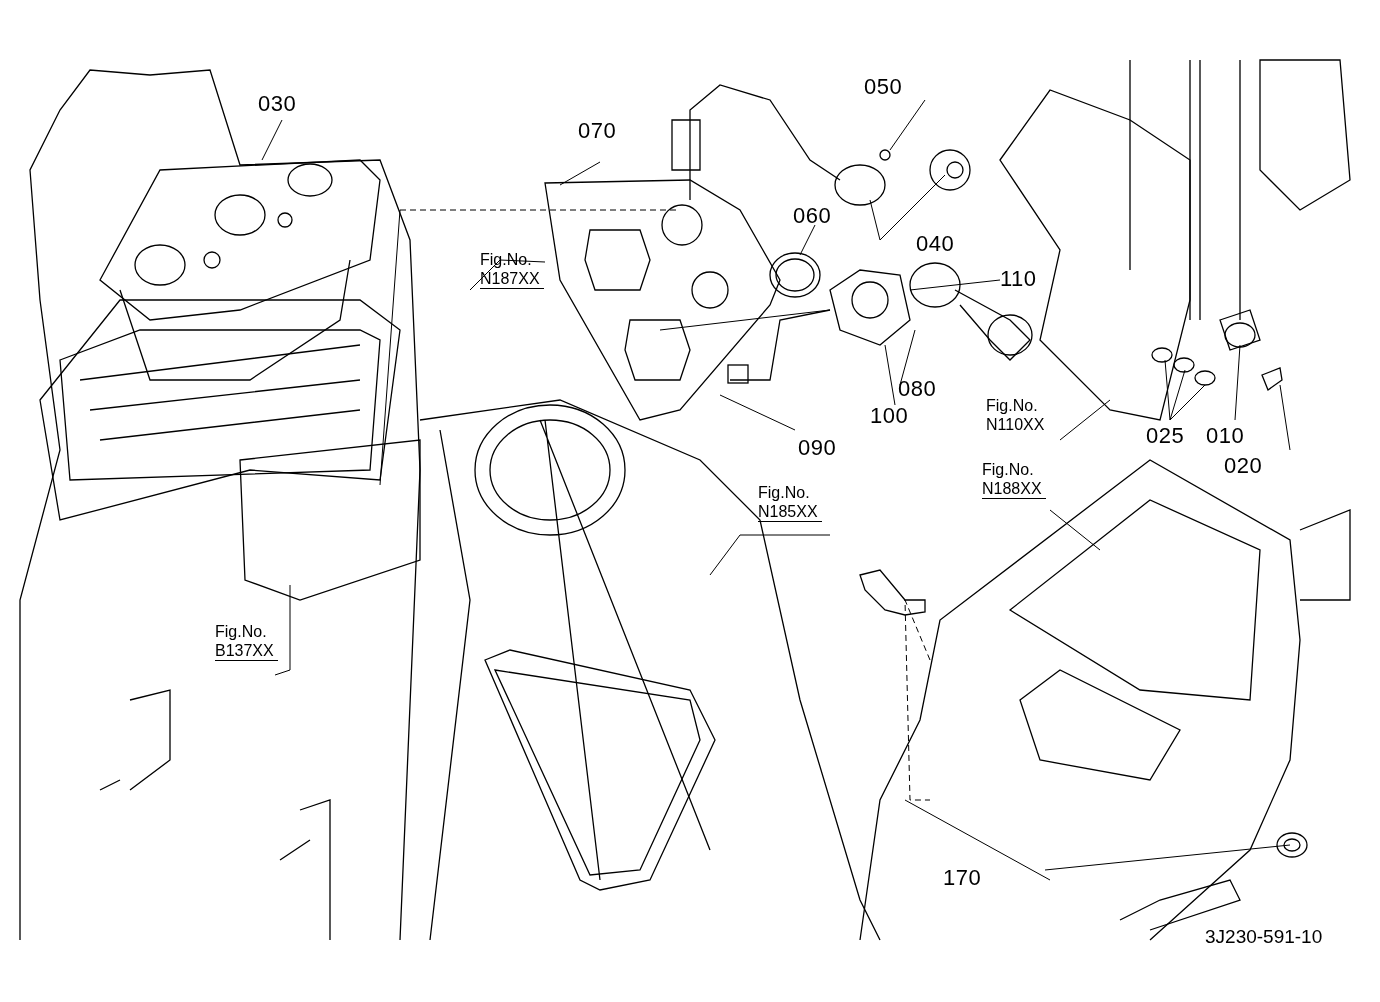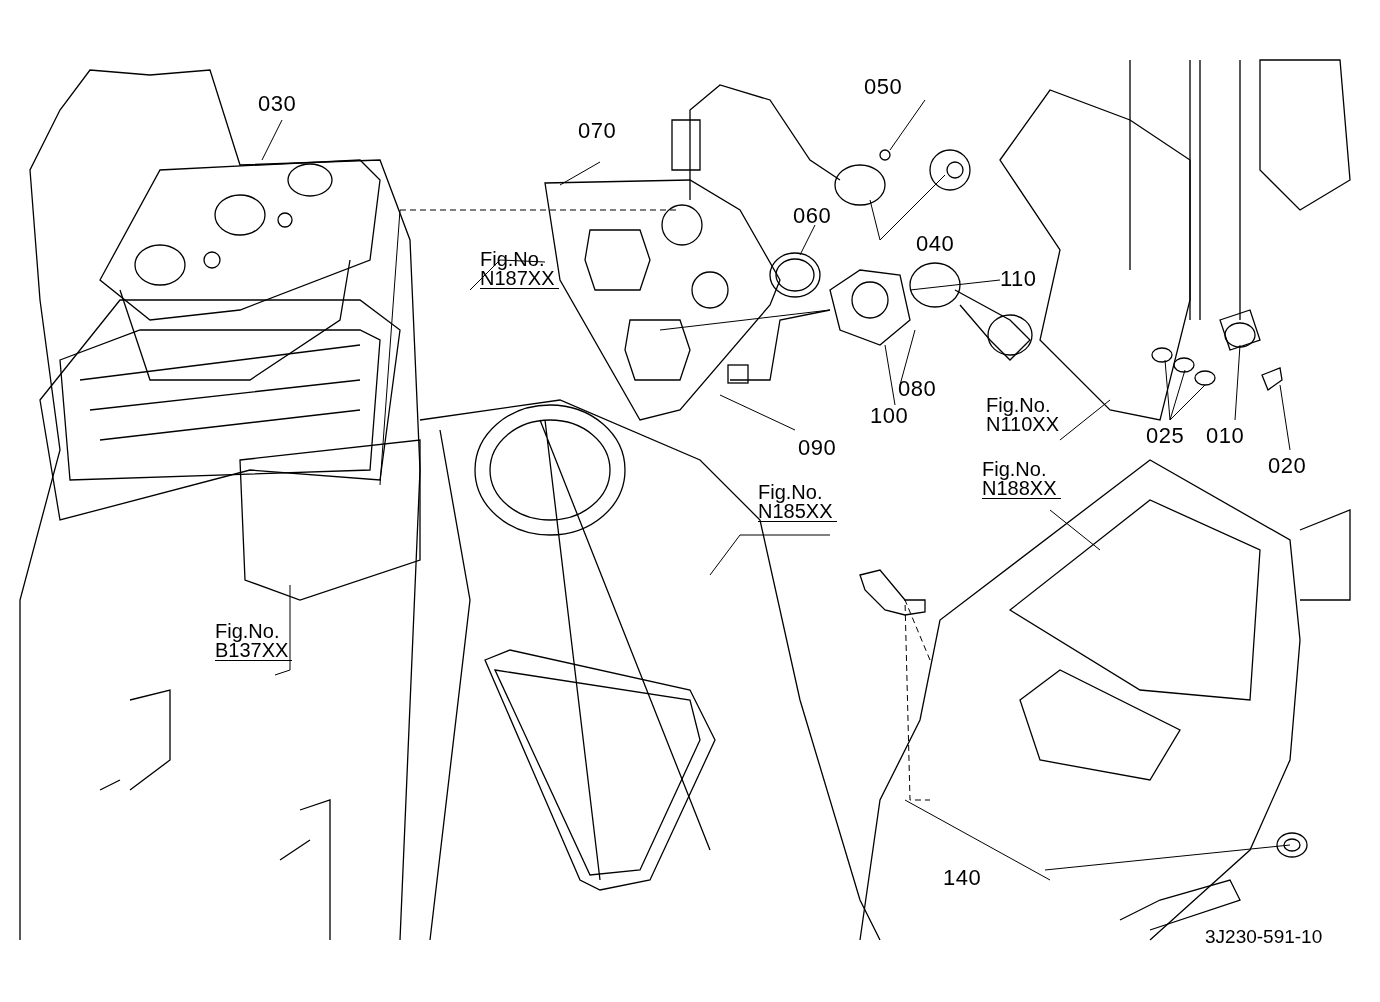--- a/index.html
+++ b/index.html
@@ -1,19 +1,19 @@
 <!DOCTYPE html>
 <html><head>
 <meta charset="utf-8">
 <style>
   html,body{margin:0;padding:0;background:#fff;}
   body{width:1380px;height:1002px;position:relative;overflow:hidden;font-family:"Liberation Sans",sans-serif;color:#000;}
   svg.art{position:absolute;left:0;top:0;width:1380px;height:1002px;}
   .lbl{position:absolute;font-size:22px;line-height:22px;letter-spacing:0.5px;white-space:nowrap;}
-  .fig{position:absolute;font-size:20px;line-height:19px;white-space:nowrap;}
+  .fig{position:absolute;font-size:16px;line-height:19px;white-space:nowrap;}
   .fig .u{border-bottom:1px solid #000;padding-right:4px;display:inline-block;}
   .docid{position:absolute;font-size:19px;left:1205px;top:926px;}
 </style>
 </head>
 <body>
 
 <svg class="art" viewBox="0 0 1380 1002" fill="none" stroke="#000" stroke-width="1.3">
 
   <g>
     <path d="M20 940 L20 600 L60 450 L40 300 L30 170 L60 110 L90 70 L150 75 L210 70 L240 165 L380 160 L410 240 L420 470 L400 940"></path>
@@ -132,22 +132,22 @@
 <div class="lbl" style="left:578px;top:120px;">070</div>
 <div class="lbl" style="left:864px;top:76px;text-align:center;">050</div>
 <div class="lbl" style="left:793px;top:205px;">060</div>
 <div class="lbl" style="left:916px;top:233px;">040</div>
 <div class="lbl" style="left:1000px;top:268px;">110</div>
 <div class="lbl" style="left:870px;top:405px;">100</div>
 <div class="lbl" style="left:898px;top:378px;">080</div>
 <div class="lbl" style="left:798px;top:409px;margin-top:28px;">090</div>
 <div class="lbl" style="left:1146px;top:425px;">025</div>
 <div class="lbl" style="left:1206px;top:425px;">010</div>
-<div class="lbl" style="left:1268px;top:455px;">020</div>
-<div class="lbl" style="left:943px;top:867px;">140</div>
+<div class="lbl" style="left:1224px;top:455px;">020</div>
+<div class="lbl" style="left:943px;top:867px;">170</div>
 
 <div class="fig" style="left:480px;top:250px;">
   <div>Fig.No.</div>
   <div class="u">N187XX</div>
 </div>
 <div class="fig" style="left:986px;top:396px;">
   <div>Fig.No.</div>
   <div>N110XX</div>
 </div>
 <div class="fig" style="left:982px;top:460px;">

